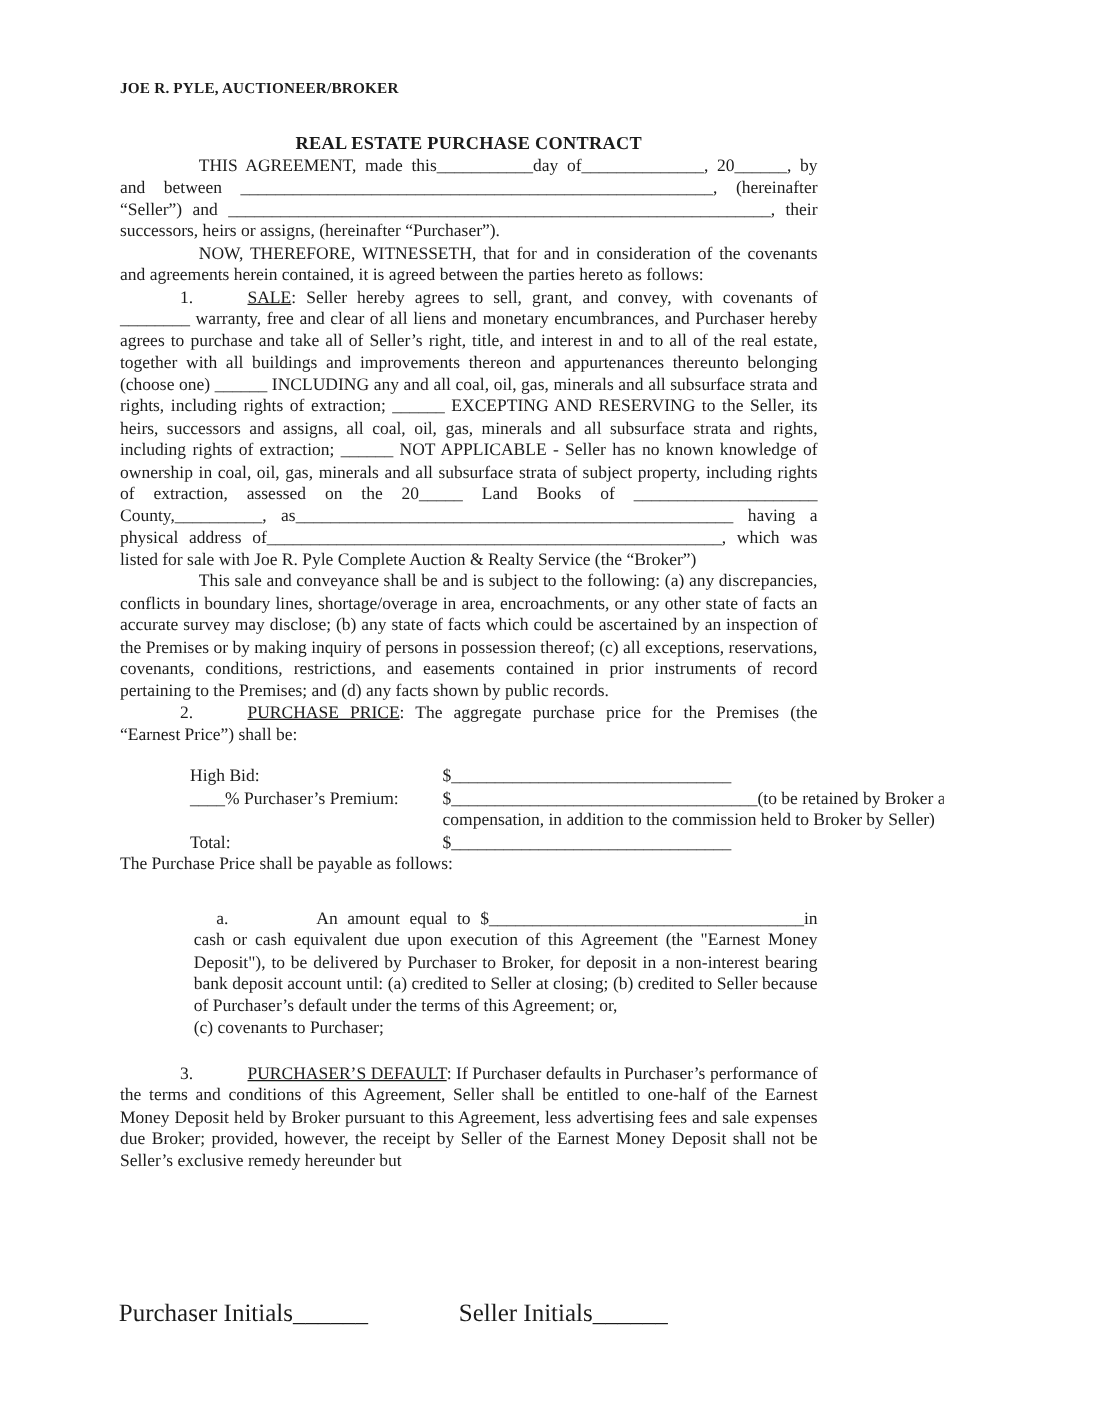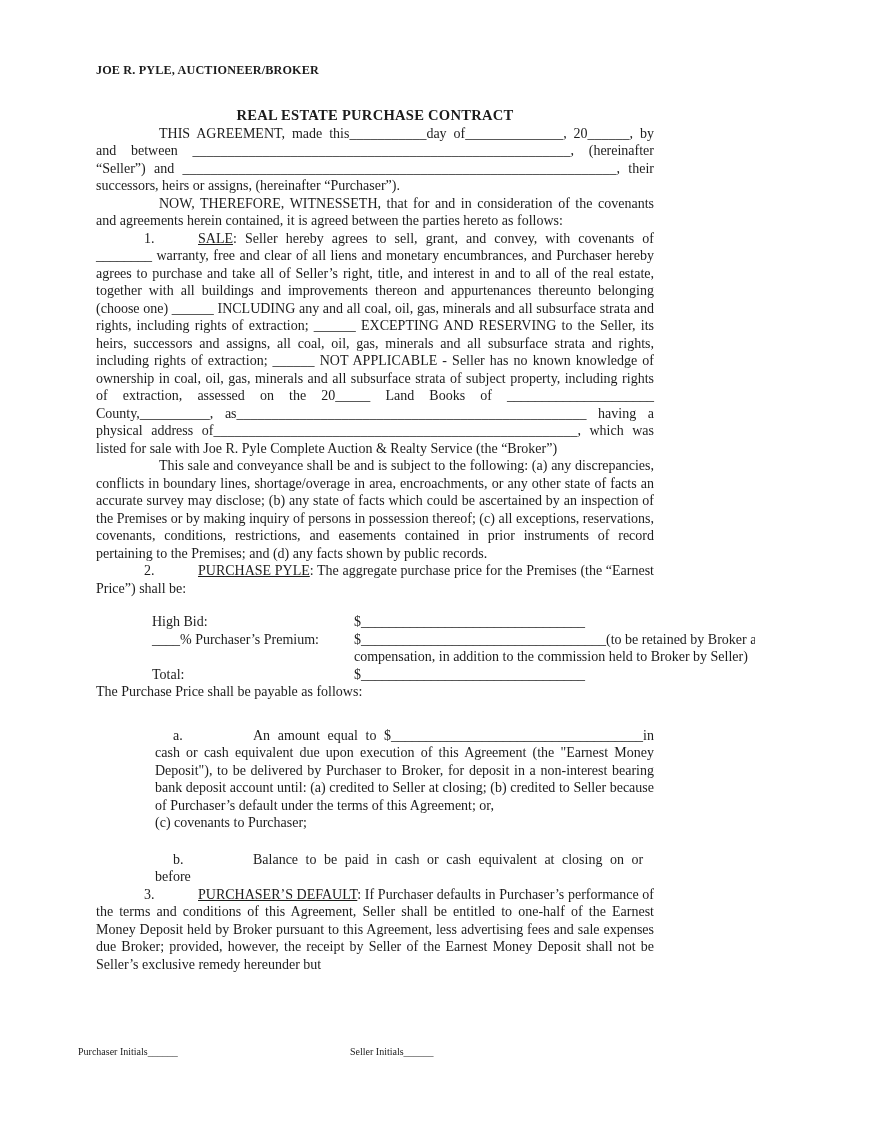--- a/index.html
+++ b/index.html
@@ -43,22 +43,22 @@
   .payable-intro{ margin:24px 0 0 56px; text-align:left; }
   .clause{ margin-left:59px; }
   .clause-a{ margin-top:26px; }
   .clause-b{ margin-top:19px; }
   .clause-num{ display:inline-block; margin-left:18px; width:80px; }
   .clause-b p.para{ text-align:left; word-spacing:4px; }
   .clause-line2{ text-align:left; }
   .mt-sec3{ margin-top:18px; }
   .footer{
     position:absolute;
-    top:1042px; left:78px;
-    font-size:10px;
+    top:1042px; left:95px;
+    font-size:20px;
     line-height:19px;
     white-space:nowrap;
   }
   .footer .init-purchaser{ display:inline-block; width:272px; }
   .footer .init-seller{ display:inline-block; }
 </style>
 </head>
 <body>
 
 <div class="page">
@@ -68,21 +68,21 @@
   <div class="doc-title">REAL ESTATE PURCHASE CONTRACT</div>
 
   <p class="para indent-first mt-intro">THIS AGREEMENT, made this___________day of______________, 20______, by and between ______________________________________________________, (hereinafter “Seller”) and ______________________________________________________________, their successors, heirs or assigns, (hereinafter “Purchaser”).</p>
 
   <p class="para indent-first mt-std">NOW, THEREFORE, WITNESSETH, that for and in consideration of the covenants and agreements herein contained, it is agreed between the parties hereto as follows:</p>
 
   <p class="para mt-sec"><span class="sec-num">1.</span><span class="sec-label">SALE</span><span>: Seller hereby agrees to sell, grant, and convey, with covenants of ________ warranty, free and clear of all liens and monetary encumbrances, and Purchaser hereby agrees to purchase and take all of Seller’s right, title, and interest in and to all of the real estate, together with all buildings and improvements thereon and appurtenances thereunto belonging (choose one) ______ INCLUDING any and all coal, oil, gas, minerals and all subsurface strata and rights, including rights of extraction; ______ EXCEPTING AND RESERVING to the Seller, its heirs, successors and assigns, all coal, oil, gas, minerals and all subsurface strata and rights, including rights of extraction; ______ NOT APPLICABLE - Seller has no known knowledge of ownership in coal, oil, gas, minerals and all subsurface strata of subject property, including rights of extraction, assessed on the 20_____ Land Books of _____________________ County,__________, as__________________________________________________ having a physical address of____________________________________________________, which was listed for sale with Joe R. Pyle Complete Auction &amp; Realty Service (the “Broker”)</span></p>
 
   <p class="para indent-first mt-std">This sale and conveyance shall be and is subject to the following: (a) any discrepancies, conflicts in boundary lines, shortage/overage in area, encroachments, or any other state of facts an accurate survey may disclose; (b) any state of facts which could be ascertained by an inspection of the Premises or by making inquiry of persons in possession thereof; (c) all exceptions, reservations, covenants, conditions, restrictions, and easements contained in prior instruments of record pertaining to the Premises; and (d) any facts shown by public records.</p>
 
-  <p class="para mt-sec"><span class="sec-num">2.</span><span class="sec-label">PURCHASE PYLE</span><span>: The aggregate purchase price for the Premises (the “Earnest Price”) shall be:</span></p>
+  <p class="para mt-sec"><span class="sec-num">2.</span><span class="sec-label">PURCHASE PRICE</span><span>: The aggregate purchase price for the Premises (the “Earnest Price”) shall be:</span></p>
 
   <div class="price-table">
     <div class="pt-row">
       <div class="pt-label">High Bid:</div>
       <div class="pt-value">$________________________________</div>
     </div>
     <div class="pt-row">
       <div class="pt-label">____% Purchaser’s Premium:</div>
       <div class="pt-value"><span>$___________________________________</span><span>(to be retained by Broker as</span>
         <div>compensation, in addition to the commission held to Broker by Seller)</div>
@@ -95,21 +95,20 @@
   </div>
 
   <p class="para payable-intro">The Purchase Price shall be payable as follows:</p>
 
   <div class="clause clause-a">
     <p class="para"><span class="clause-num">a.</span><span>An amount equal to $____________________________________in cash or cash equivalent due upon execution of this Agreement (the "Earnest Money Deposit"), to be delivered by Purchaser to Broker, for deposit in a non-interest bearing bank deposit account until: (a) credited to Seller at closing; (b) credited to Seller because of Purchaser’s default under the terms of this Agreement; or,</span></p>
     <div class="clause-line2">(c) covenants to Purchaser;</div>
   </div>
 
   <div class="clause clause-b">
-    <p class="para"><span class="clause-num">b.</span><span>Balance to be paid in cash or cash equivalent at closing on or before</span></p>
   </div>
 
   <p class="para mt-sec3"><span class="sec-num">3.</span><span class="sec-label">PURCHASER’S DEFAULT</span><span>: If Purchaser defaults in Purchaser’s performance of the terms and conditions of this Agreement, Seller shall be entitled to one-half of the Earnest Money Deposit held by Broker pursuant to this Agreement, less advertising fees and sale expenses due Broker; provided, however, the receipt by Seller of the Earnest Money Deposit shall not be Seller’s exclusive remedy hereunder but</span></p>
 
   <div class="footer">
     <span class="init-purchaser">Purchaser Initials______</span><span class="init-seller">Seller Initials______</span>
   </div>
 
 </div>
 

